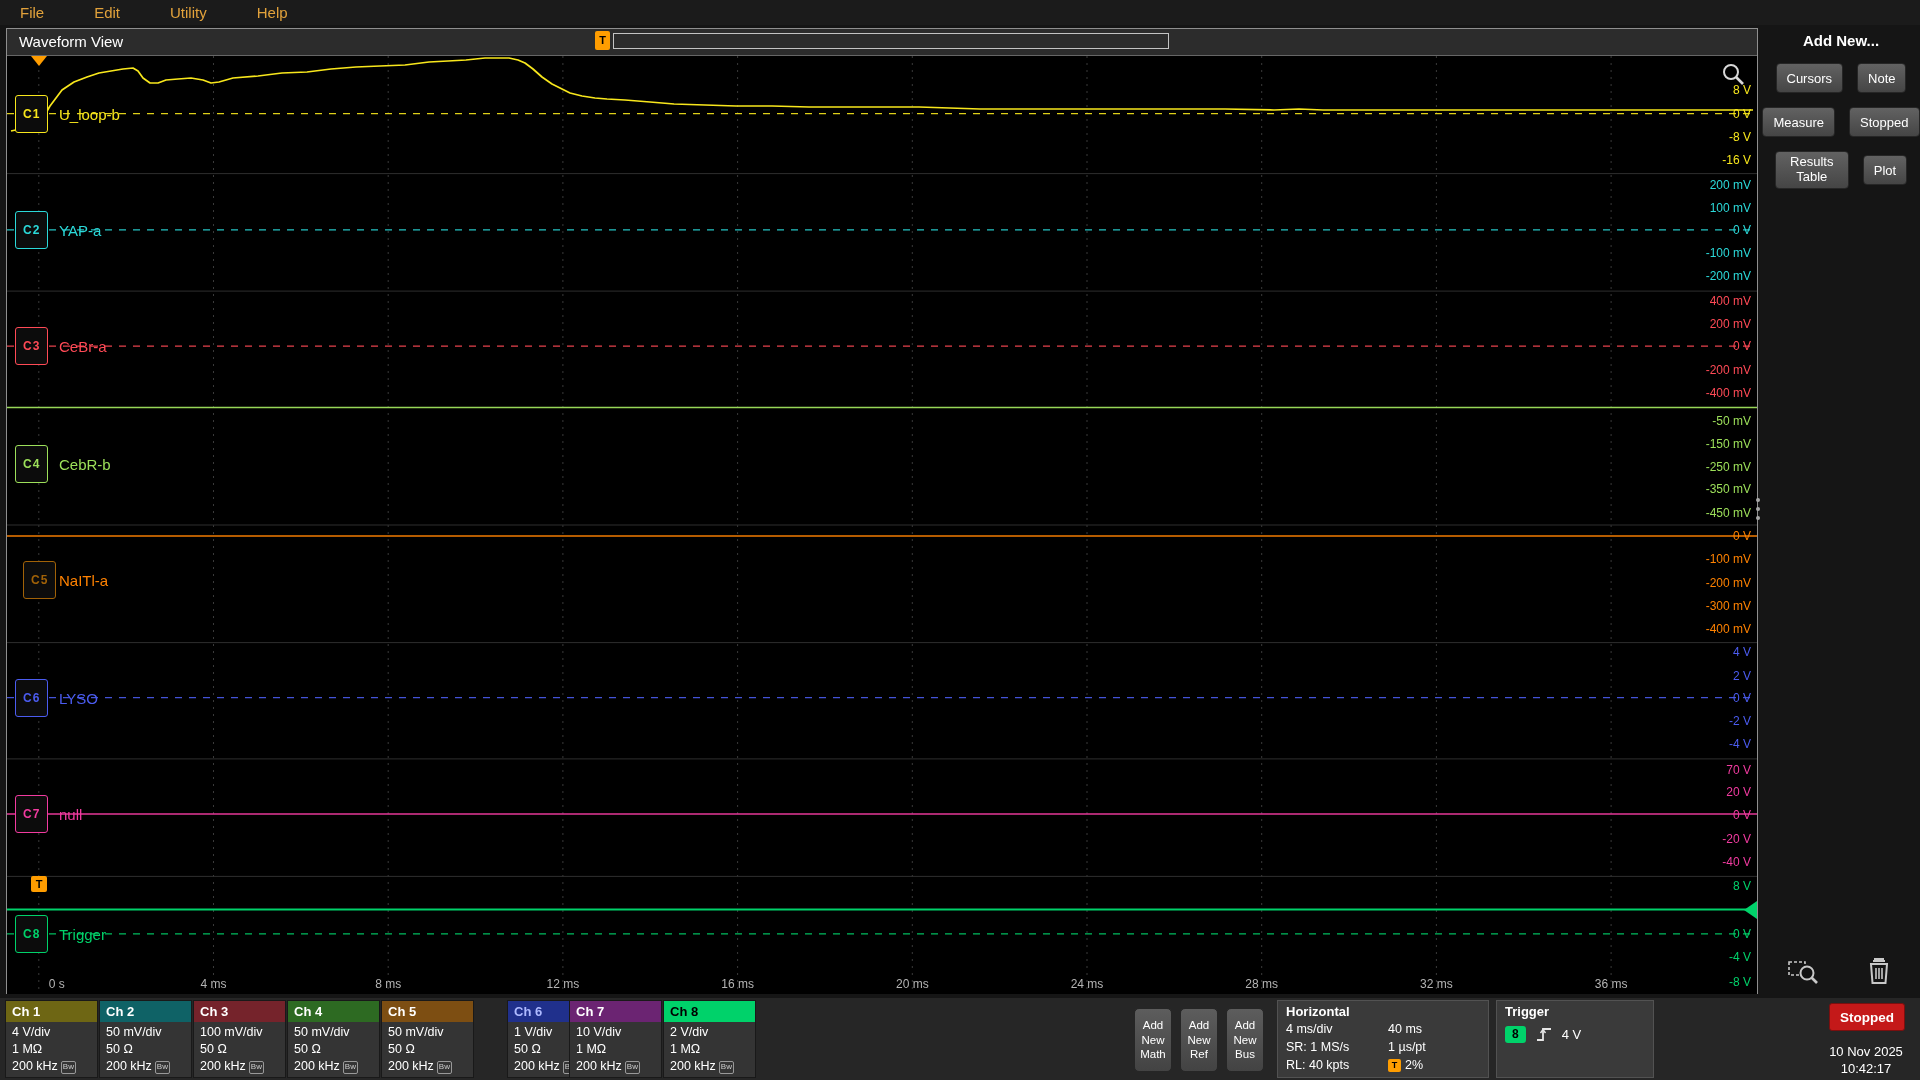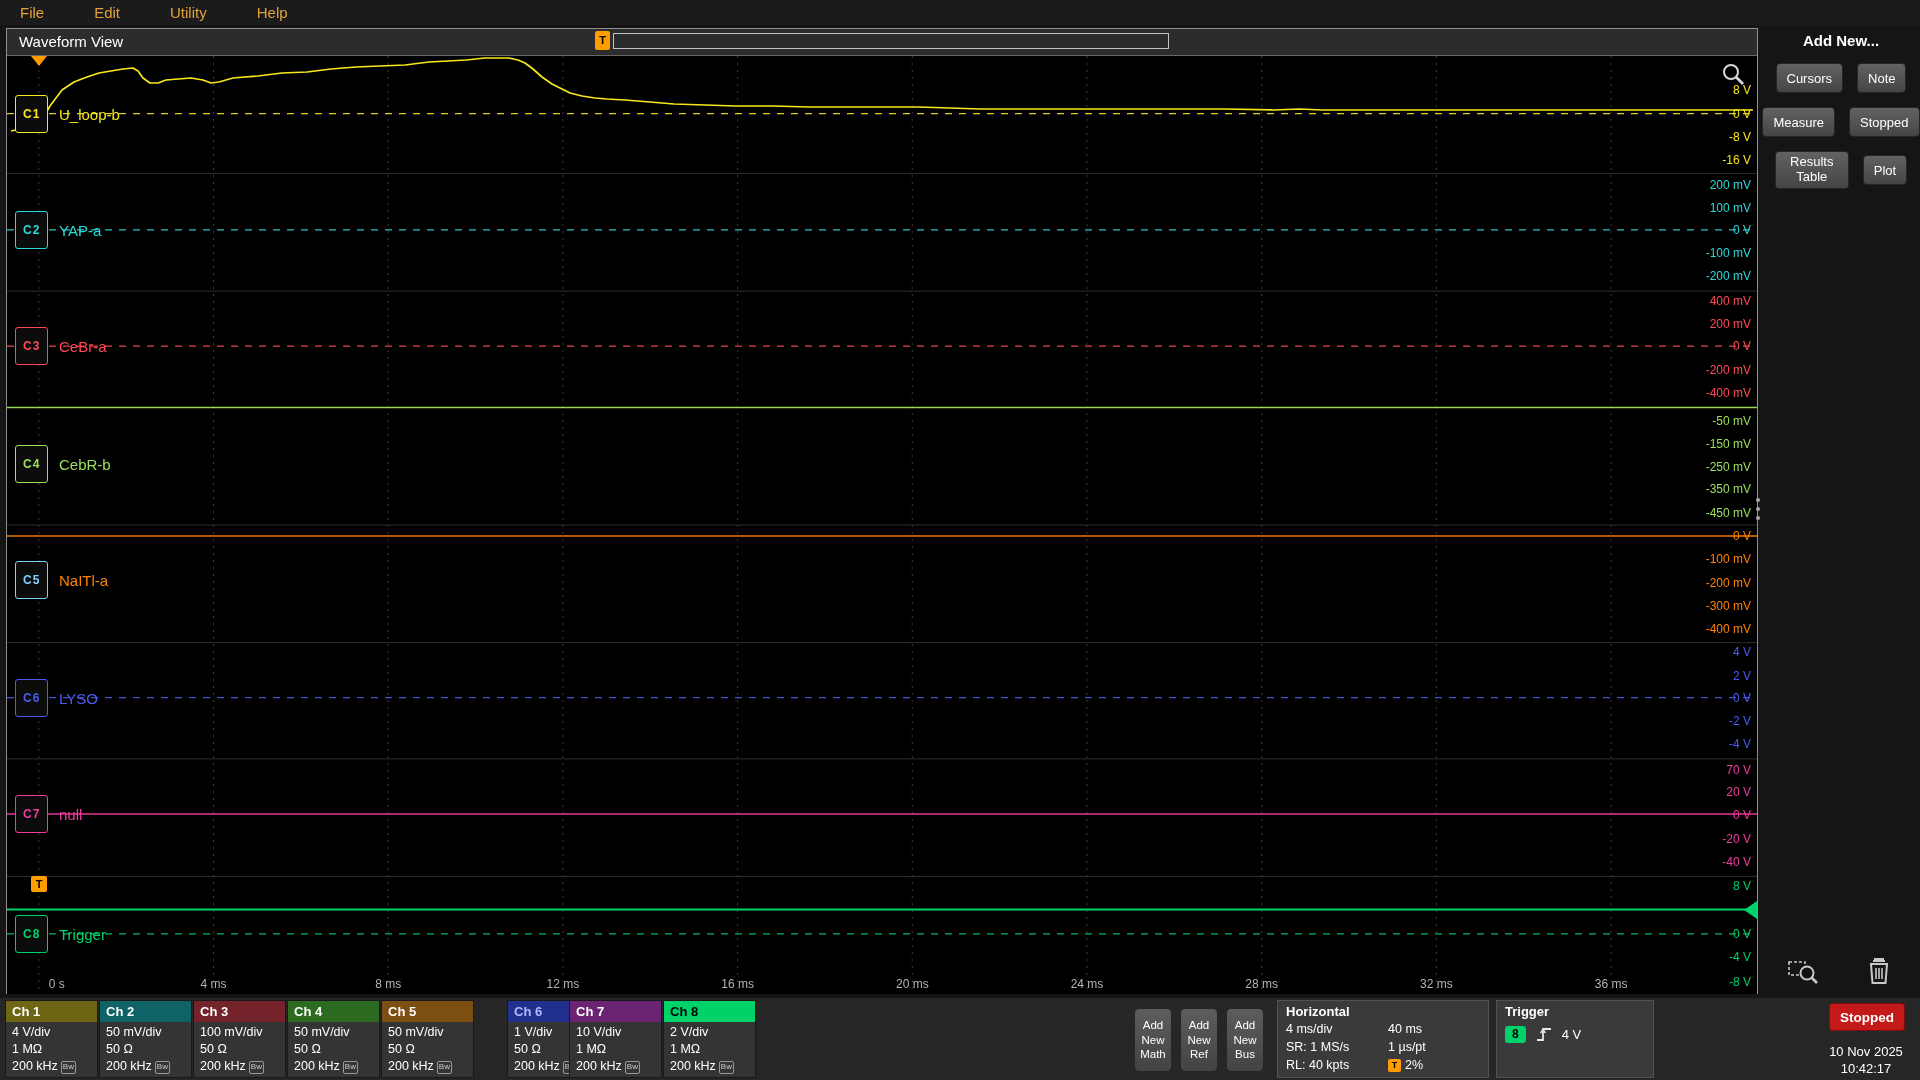--- a/index.html
+++ b/index.html
@@ -117,21 +117,21 @@
       <div class="slabel" style="top: 290.2px; color: rgb(255, 74, 86);">0 V</div>
       <div class="slabel" style="top: 313.5px; color: rgb(255, 74, 86);">-200 mV</div>
       <div class="slabel" style="top: 336.7px; color: rgb(255, 74, 86);">-400 mV</div>
       <div class="chbadge" style="top: 407.8px; color: rgb(157, 224, 90);">C4</div>
       <div class="chname" style="top: 407.8px; color: rgb(157, 224, 90);">CebR-b</div>
       <div class="slabel" style="top: 364.9px; color: rgb(157, 224, 90);">-50 mV</div>
       <div class="slabel" style="top: 388.1px; color: rgb(157, 224, 90);">-150 mV</div>
       <div class="slabel" style="top: 411.4px; color: rgb(157, 224, 90);">-250 mV</div>
       <div class="slabel" style="top: 433.4px; color: rgb(157, 224, 90);">-350 mV</div>
       <div class="slabel" style="top: 456.7px; color: rgb(157, 224, 90);">-450 mV</div>
-      <div class="chbadge" style="top: 524.1px; color: #7dd3fc;">C5</div>
+      <div class="chbadge" style="top: 524.1px; color: #a16207; margin-left: 8px;">C5</div>
       <div class="chname" style="top: 524.1px; color: rgb(255, 130, 0);">NaITl-a</div>
       <div class="slabel" style="top: 480px; color: rgb(255, 130, 0);">0 V</div>
       <div class="slabel" style="top: 503.2px; color: rgb(255, 130, 0);">-100 mV</div>
       <div class="slabel" style="top: 526.5px; color: rgb(255, 130, 0);">-200 mV</div>
       <div class="slabel" style="top: 549.8px; color: rgb(255, 130, 0);">-300 mV</div>
       <div class="slabel" style="top: 573.1px; color: rgb(255, 130, 0);">-400 mV</div>
       <div class="chbadge" style="top: 641.6px; color: rgb(75, 92, 240);">C6</div>
       <div class="chname" style="top: 641.6px; color: rgb(75, 92, 240);">LYSO</div>
       <div class="slabel" style="top: 596.3px; color: rgb(75, 92, 240);">4 V</div>
       <div class="slabel" style="top: 619.6px; color: rgb(75, 92, 240);">2 V</div>

